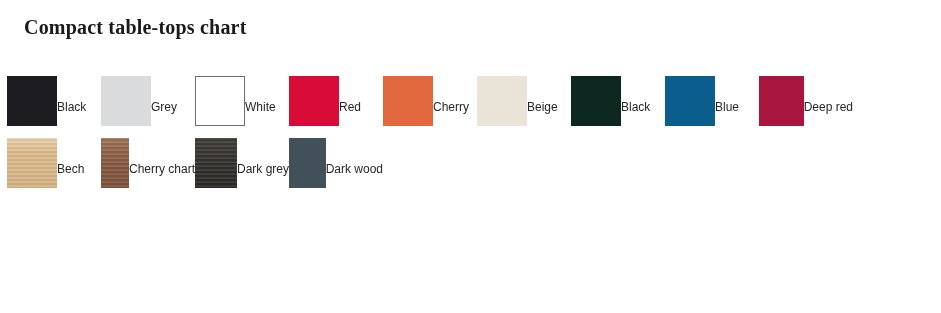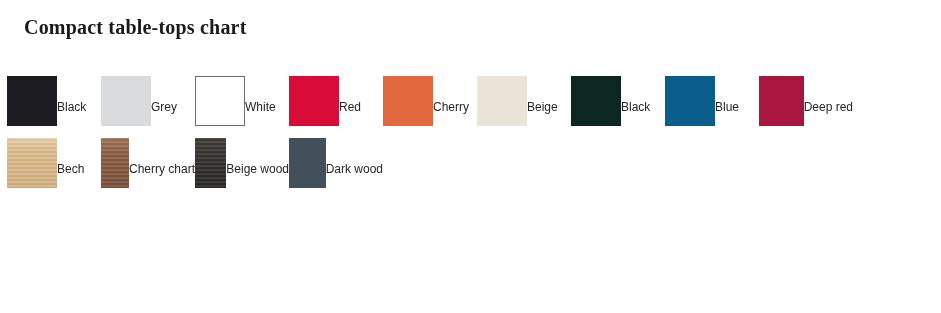--- a/index.html
+++ b/index.html
@@ -180,21 +180,21 @@
       <div class="swatch-chip" style="background-color: rgb(141, 96, 73);">
         <div class="grain cherry"></div>
       </div>
       <div class="swatch-label">Cherry chart</div>
     </div>
 
     <div class="swatch-cell">
       <div class="swatch-chip" style="background-color: rgb(60, 57, 54);">
         <div class="grain darkwood"></div>
       </div>
-      <div class="swatch-label">Beige wood</div>
+      <div class="swatch-label">Dark grey</div>
     </div>
 
     <div class="swatch-cell">
       <div class="swatch-chip" style="background-color: rgb(66, 80, 90);"></div>
       <div class="swatch-label">Dark wood</div>
     </div>
 
   </div>
 </div>
 

